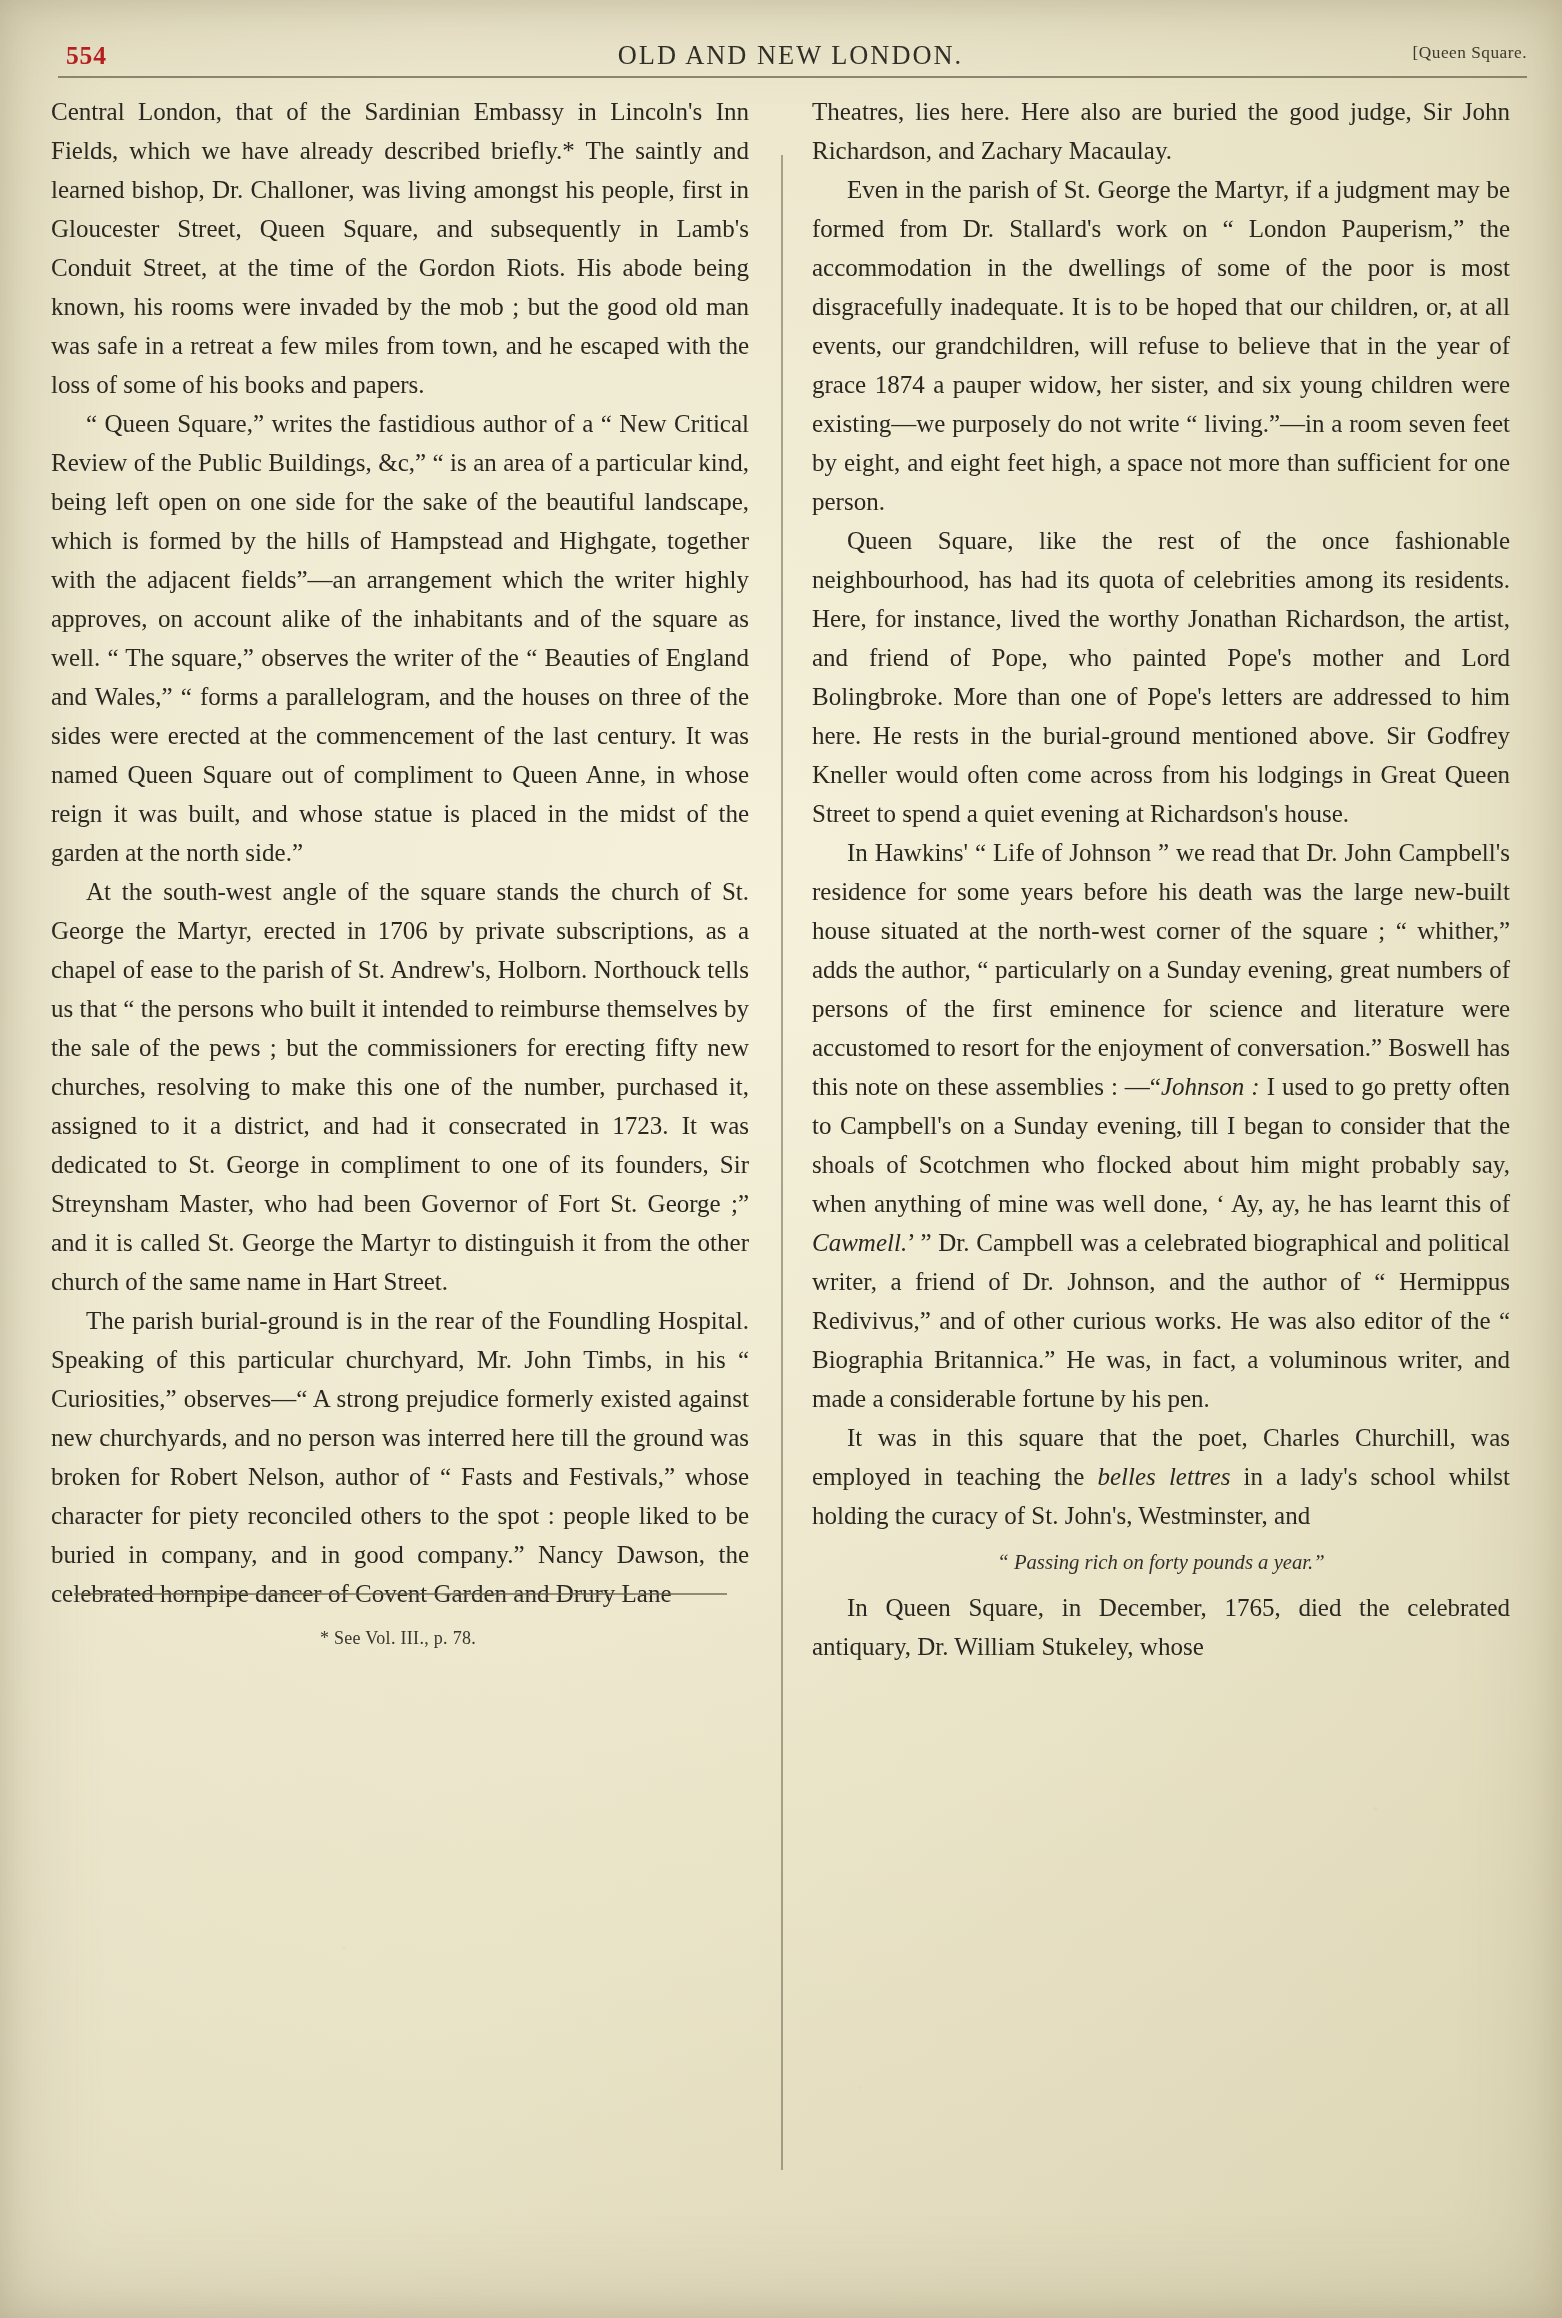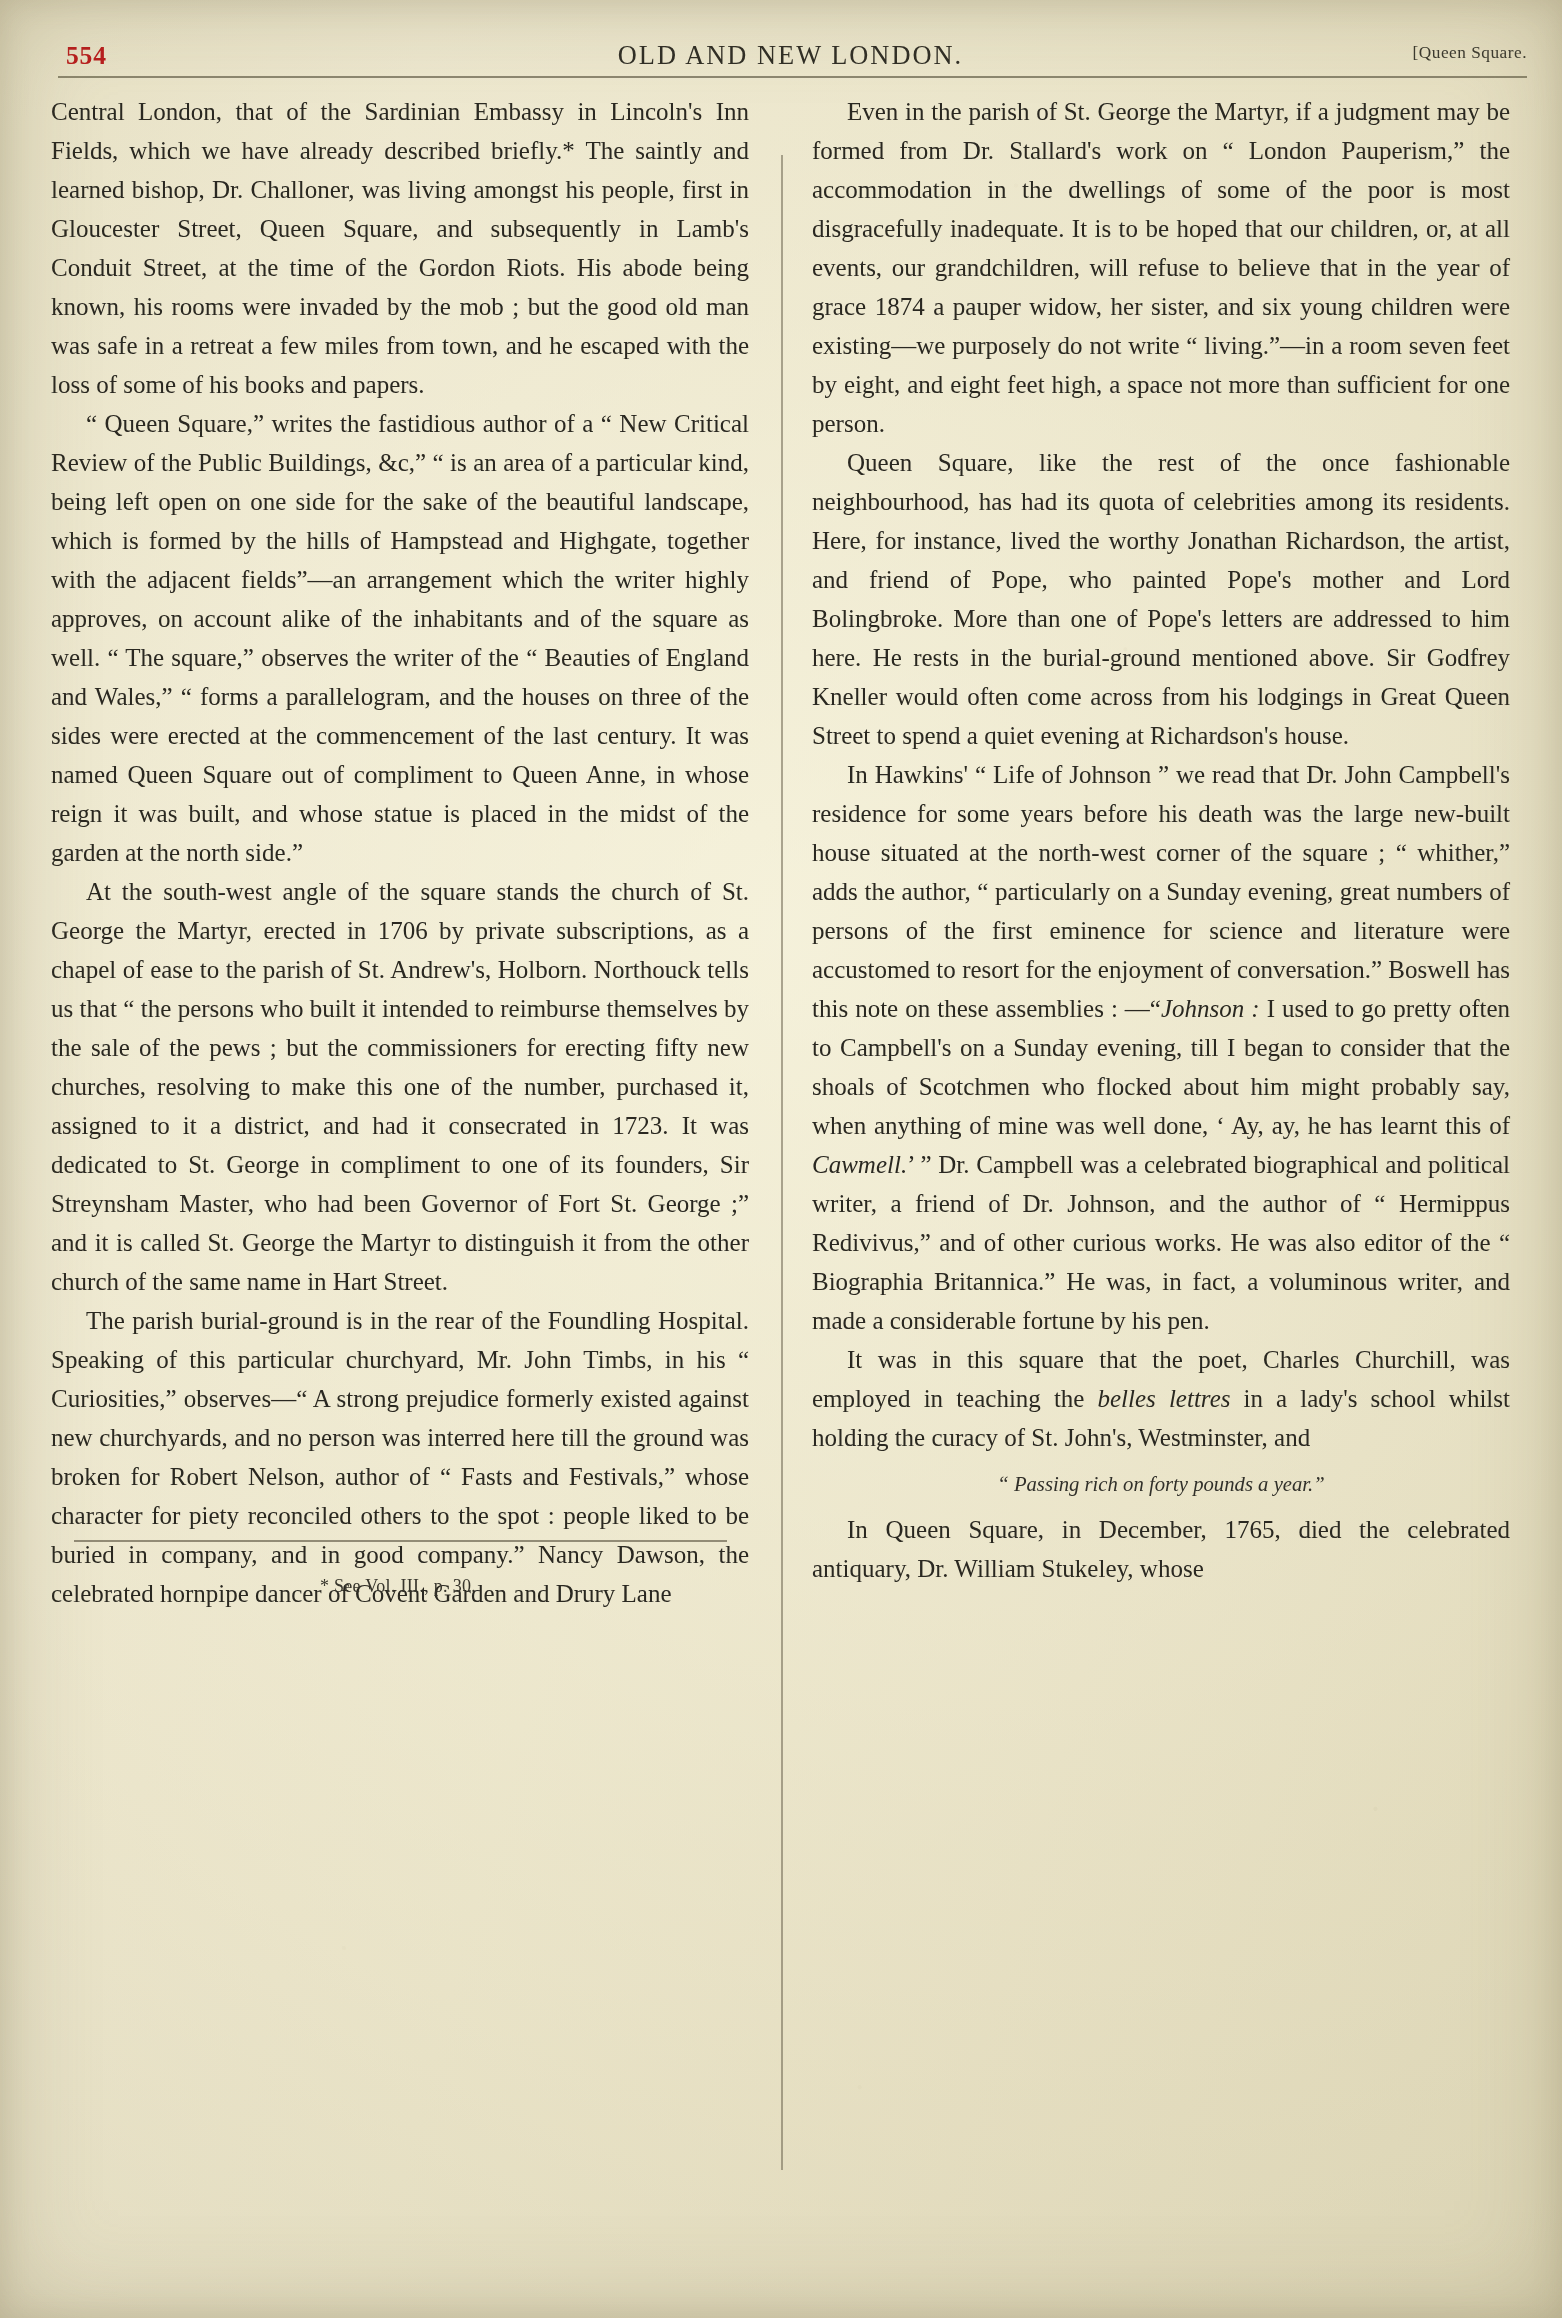--- a/index.html
+++ b/index.html
@@ -181,26 +181,27 @@
 
   <div class="columns">
 
     <div class="col left">
       <p class="first">Central London, that of the Sardinian Embassy in Lincoln's Inn Fields, which we have already described briefly.*  The saintly and learned bishop, Dr. Challoner, was living amongst his people, first in Gloucester Street, Queen Square, and subsequently in Lamb's Conduit Street, at the time of the Gordon Riots.  His abode being known, his rooms were invaded by the mob ; but the good old man was safe in a retreat a few miles from town, and he escaped with the loss of some of his books and papers.</p>
       <p class="indent">“ Queen Square,” writes the fastidious author of a “ New Critical Review of the Public Buildings, &amp;c,” “ is an area of a particular kind, being left open on one side for the sake of the beautiful landscape, which is formed by the hills of Hampstead and Highgate, together with the adjacent fields”—an arrangement which the writer highly approves, on account alike of the inhabitants and of the square as well.  “ The square,” observes the writer of the “ Beauties of England and Wales,” “ forms a parallelogram, and the houses on three of the sides were erected at the commencement of the last century.  It was named Queen Square out of compliment to Queen Anne, in whose reign it was built, and whose statue is placed in the midst of the garden at the north side.”</p>
       <p class="indent">At the south-west angle of the square stands the church of St. George the Martyr, erected in 1706 by private subscriptions, as a chapel of ease to the parish of St. Andrew's, Holborn.  Northouck tells us that “ the persons who built it intended to reimburse themselves by the sale of the pews ; but the commissioners for erecting fifty new churches, resolving to make this one of the number, purchased it, assigned to it a district, and had it consecrated in 1723.  It was dedicated to St. George in compliment to one of its founders, Sir Streynsham Master, who had been Governor of Fort St. George ;” and it is called St. George the Martyr to distinguish it from the other church of the same name in Hart Street.</p>
       <p class="indent">The parish burial-ground is in the rear of the Foundling Hospital.  Speaking of this particular churchyard, Mr. John Timbs, in his “ Curiosities,” observes—“ A strong prejudice formerly existed against new churchyards, and no person was interred here till the ground was broken for Robert Nelson, author of “ Fasts and Festivals,” whose character for piety reconciled others to the spot : people liked to be buried in company, and in good company.”  Nancy Dawson, the celebrated hornpipe dancer of Covent Garden and Drury Lane</p>
 
       <div class="footnote-rule"></div>
-      <div class="footnote">* See Vol. III., p. 30.</div>
+      <div class="footnote">* See Vol. III., p. 78.</div>
     </div>
 
     <div class="divider"></div>
 
     <div class="col right">
+      <p class="first">Theatres, lies here.  Here also are buried the good judge, Sir John Richardson, and Zachary Macaulay.</p>
       <p class="indent">Even in the parish of St. George the Martyr, if a judgment may be formed from Dr. Stallard's work on “ London Pauperism,” the accommodation in the dwellings of some of the poor is most disgracefully inadequate.  It is to be hoped that our children, or, at all events, our grandchildren, will refuse to believe that in the year of grace 1874 a pauper widow, her sister, and six young children were existing—we purposely do not write “ living.”—in a room seven feet by eight, and eight feet high, a space not more than sufficient for one person.</p>
       <p class="indent">Queen Square, like the rest of the once fashionable neighbourhood, has had its quota of celebrities among its residents.  Here, for instance, lived the worthy Jonathan Richardson, the artist, and friend of Pope, who painted Pope's mother and Lord Bolingbroke.  More than one of Pope's letters are addressed to him here.  He rests in the burial-ground mentioned above.  Sir Godfrey Kneller would often come across from his lodgings in Great Queen Street to spend a quiet evening at Richardson's house.</p>
 
       <p class="indent"><span>In Hawkins' “ Life of Johnson ” we read that Dr. John Campbell's residence for some years before his death was the large new-built house situated at the north-west corner of the square ; “ whither,” adds the author, “ particularly on a Sunday evening, great numbers of persons of the first eminence for science and literature were accustomed to resort for the enjoyment of conversation.”  Boswell has this note on these assemblies : —“</span><i>Johnson :</i><span> I used to go pretty often to Campbell's on a Sunday evening, till I began to consider that the shoals of Scotchmen who flocked about him might probably say, when anything of mine was well done, ‘ Ay, ay, he has learnt this of </span><i>Cawmell.</i><span>’ ”  Dr. Campbell was a celebrated biographical and political writer, a friend of Dr. Johnson, and the author of “ Hermippus Redivivus,” and of other curious works.  He was also editor of the “ Biographia Britannica.”  He was, in fact, a voluminous writer, and made a considerable fortune by his pen.</span></p>
 
       <p class="indent"><span>It was in this square that the poet, Charles Churchill, was employed in teaching the </span><i>belles lettres</i><span> in a lady's school whilst holding the curacy of St. John's, Westminster, and</span></p>
 
       <div class="verse">“ Passing rich on forty pounds a year.”</div>
 
       <p class="indent">In Queen Square, in December, 1765, died the celebrated antiquary, Dr. William Stukeley, whose</p>

